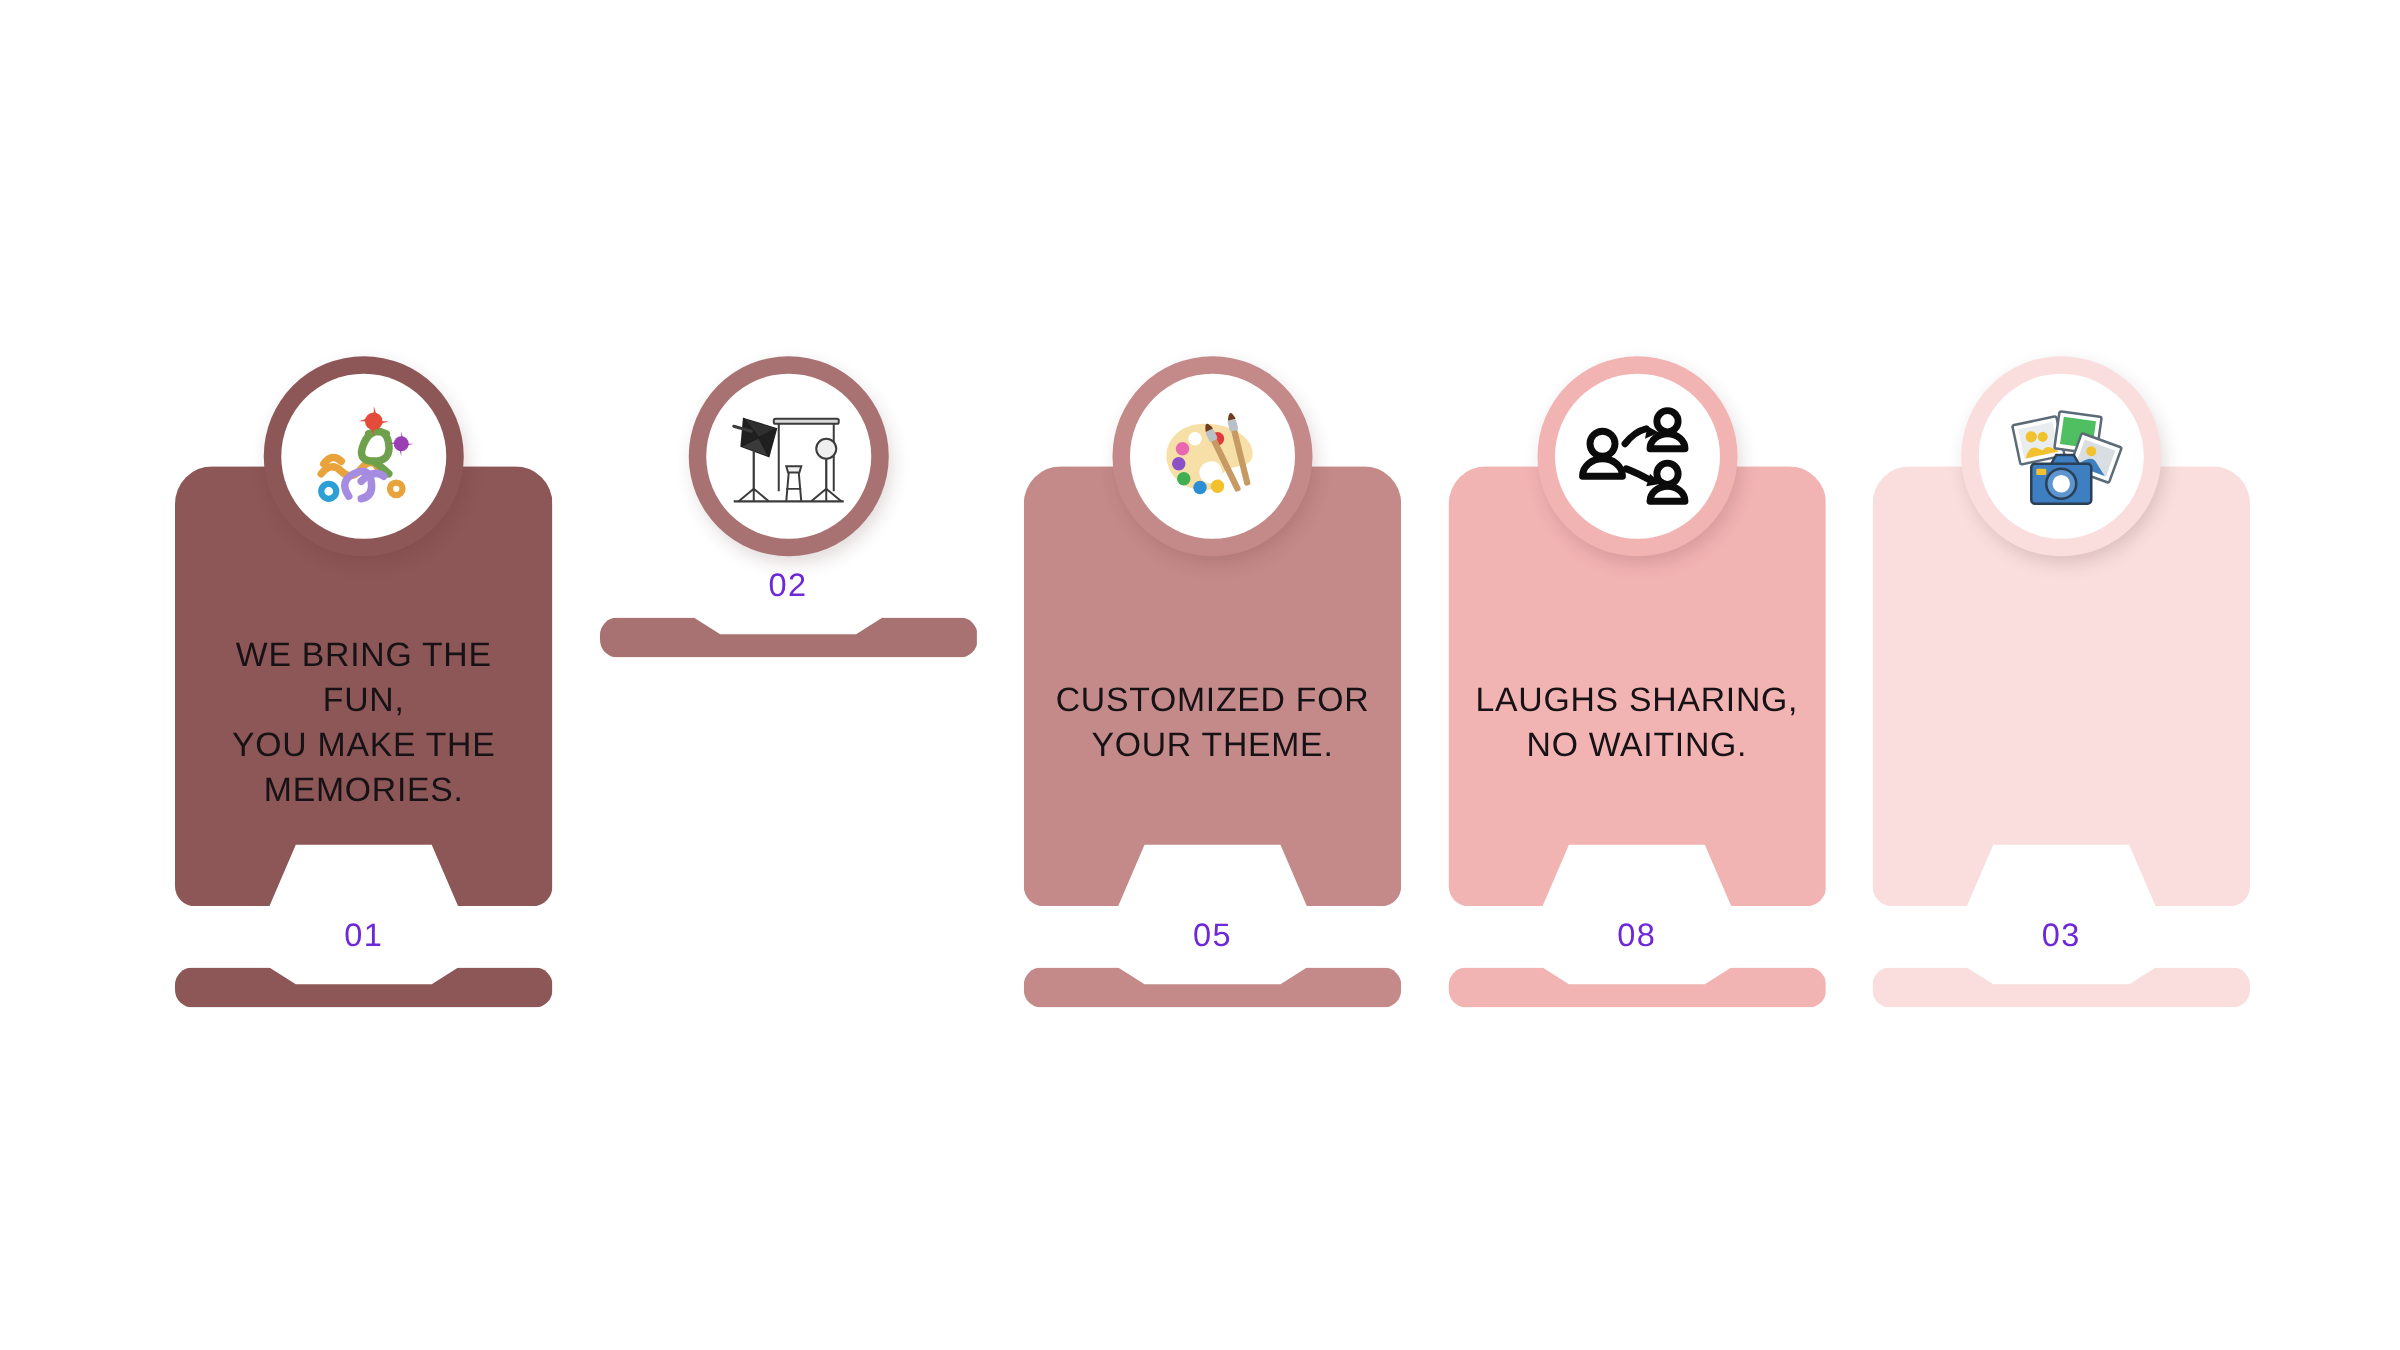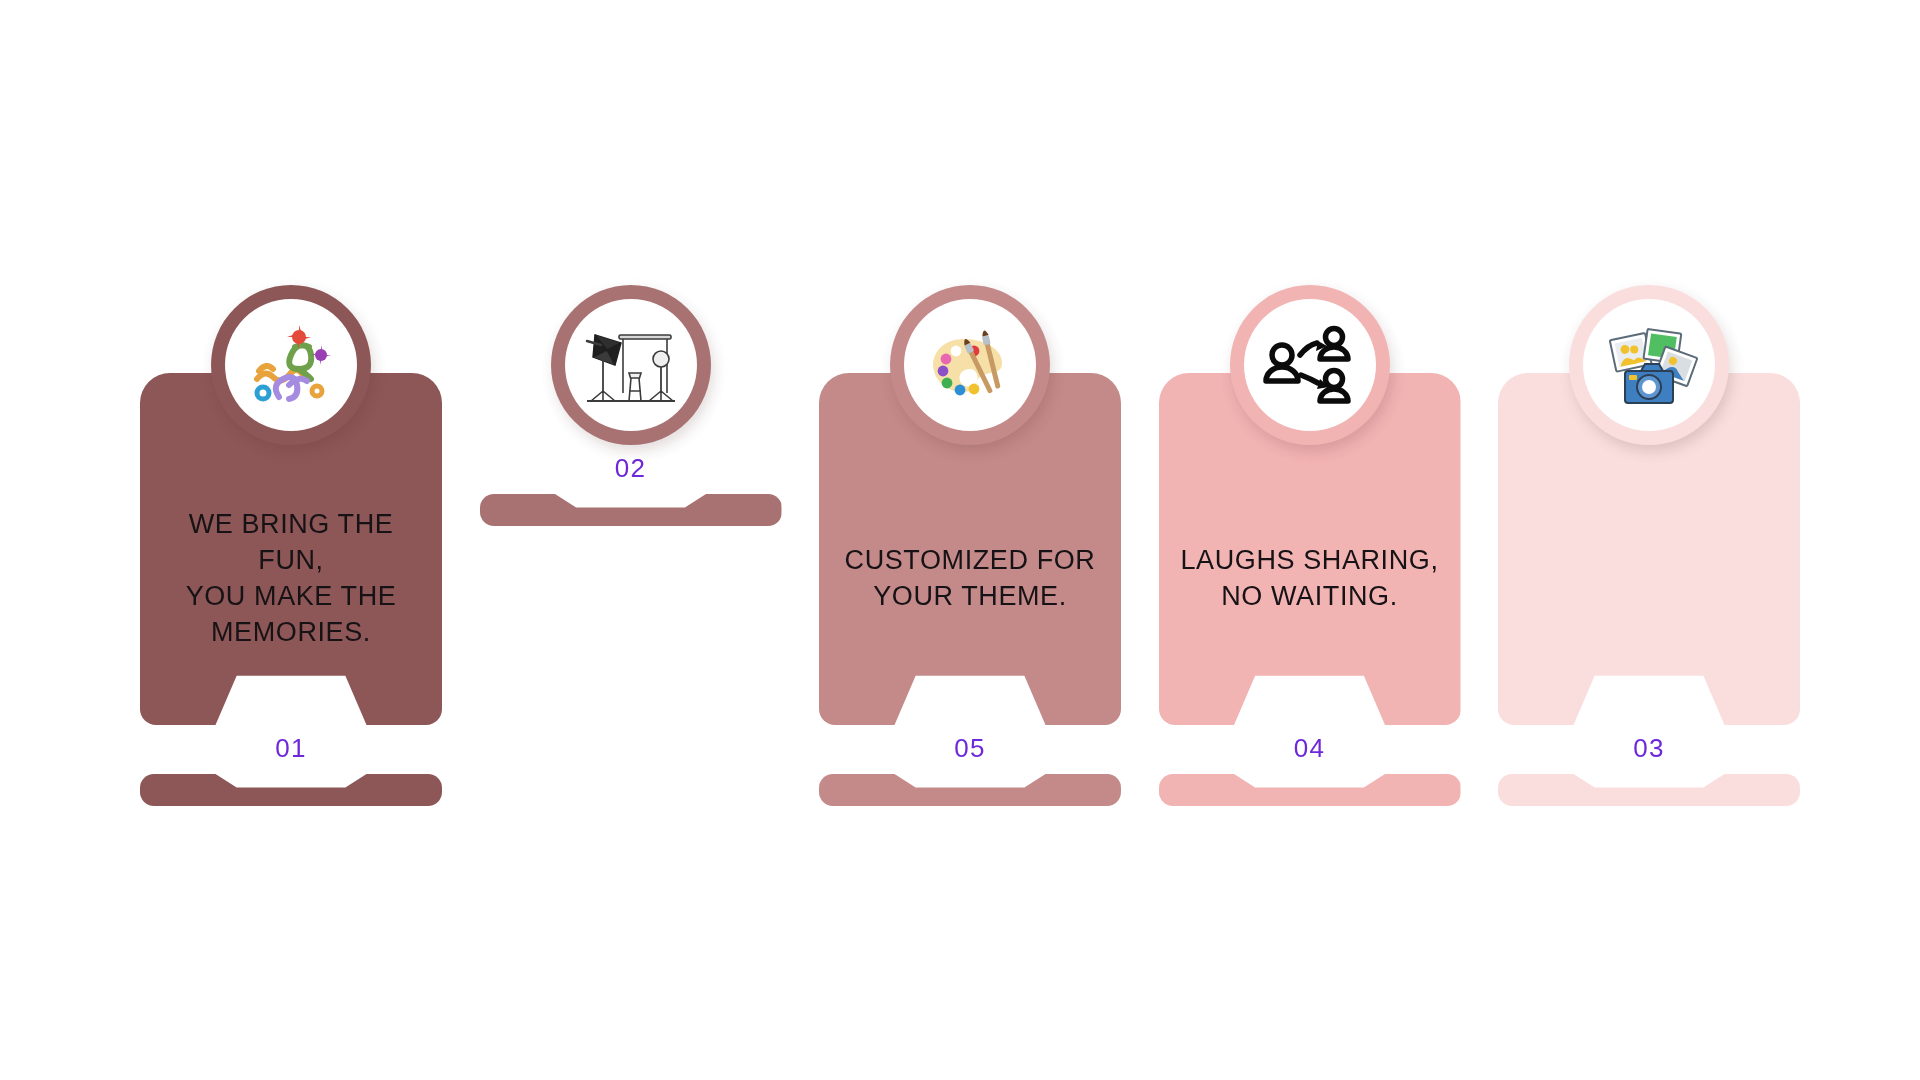--- a/index.html
+++ b/index.html
@@ -328,21 +328,21 @@
       </div>
 
       <div class="body">
         <div class="body-shape" style="background:#F2B3B3"></div>
         <div class="body-inner">
           <p class="caption">LAUGHS SHARING, NO WAITING.</p>
         </div>
       </div>
 
       <div class="numrow">
-        <span class="num">04</span>
+        <span class="num">08</span>
       </div>
 
       <div class="footbar">
         <div class="foot-shape" style="background:#F2B3B3"></div>
       </div>
     </div>
 
     <div class="card">
       <div class="badge-wrap">
         <div class="badge-ring" style="background:#FADEDE"></div>

